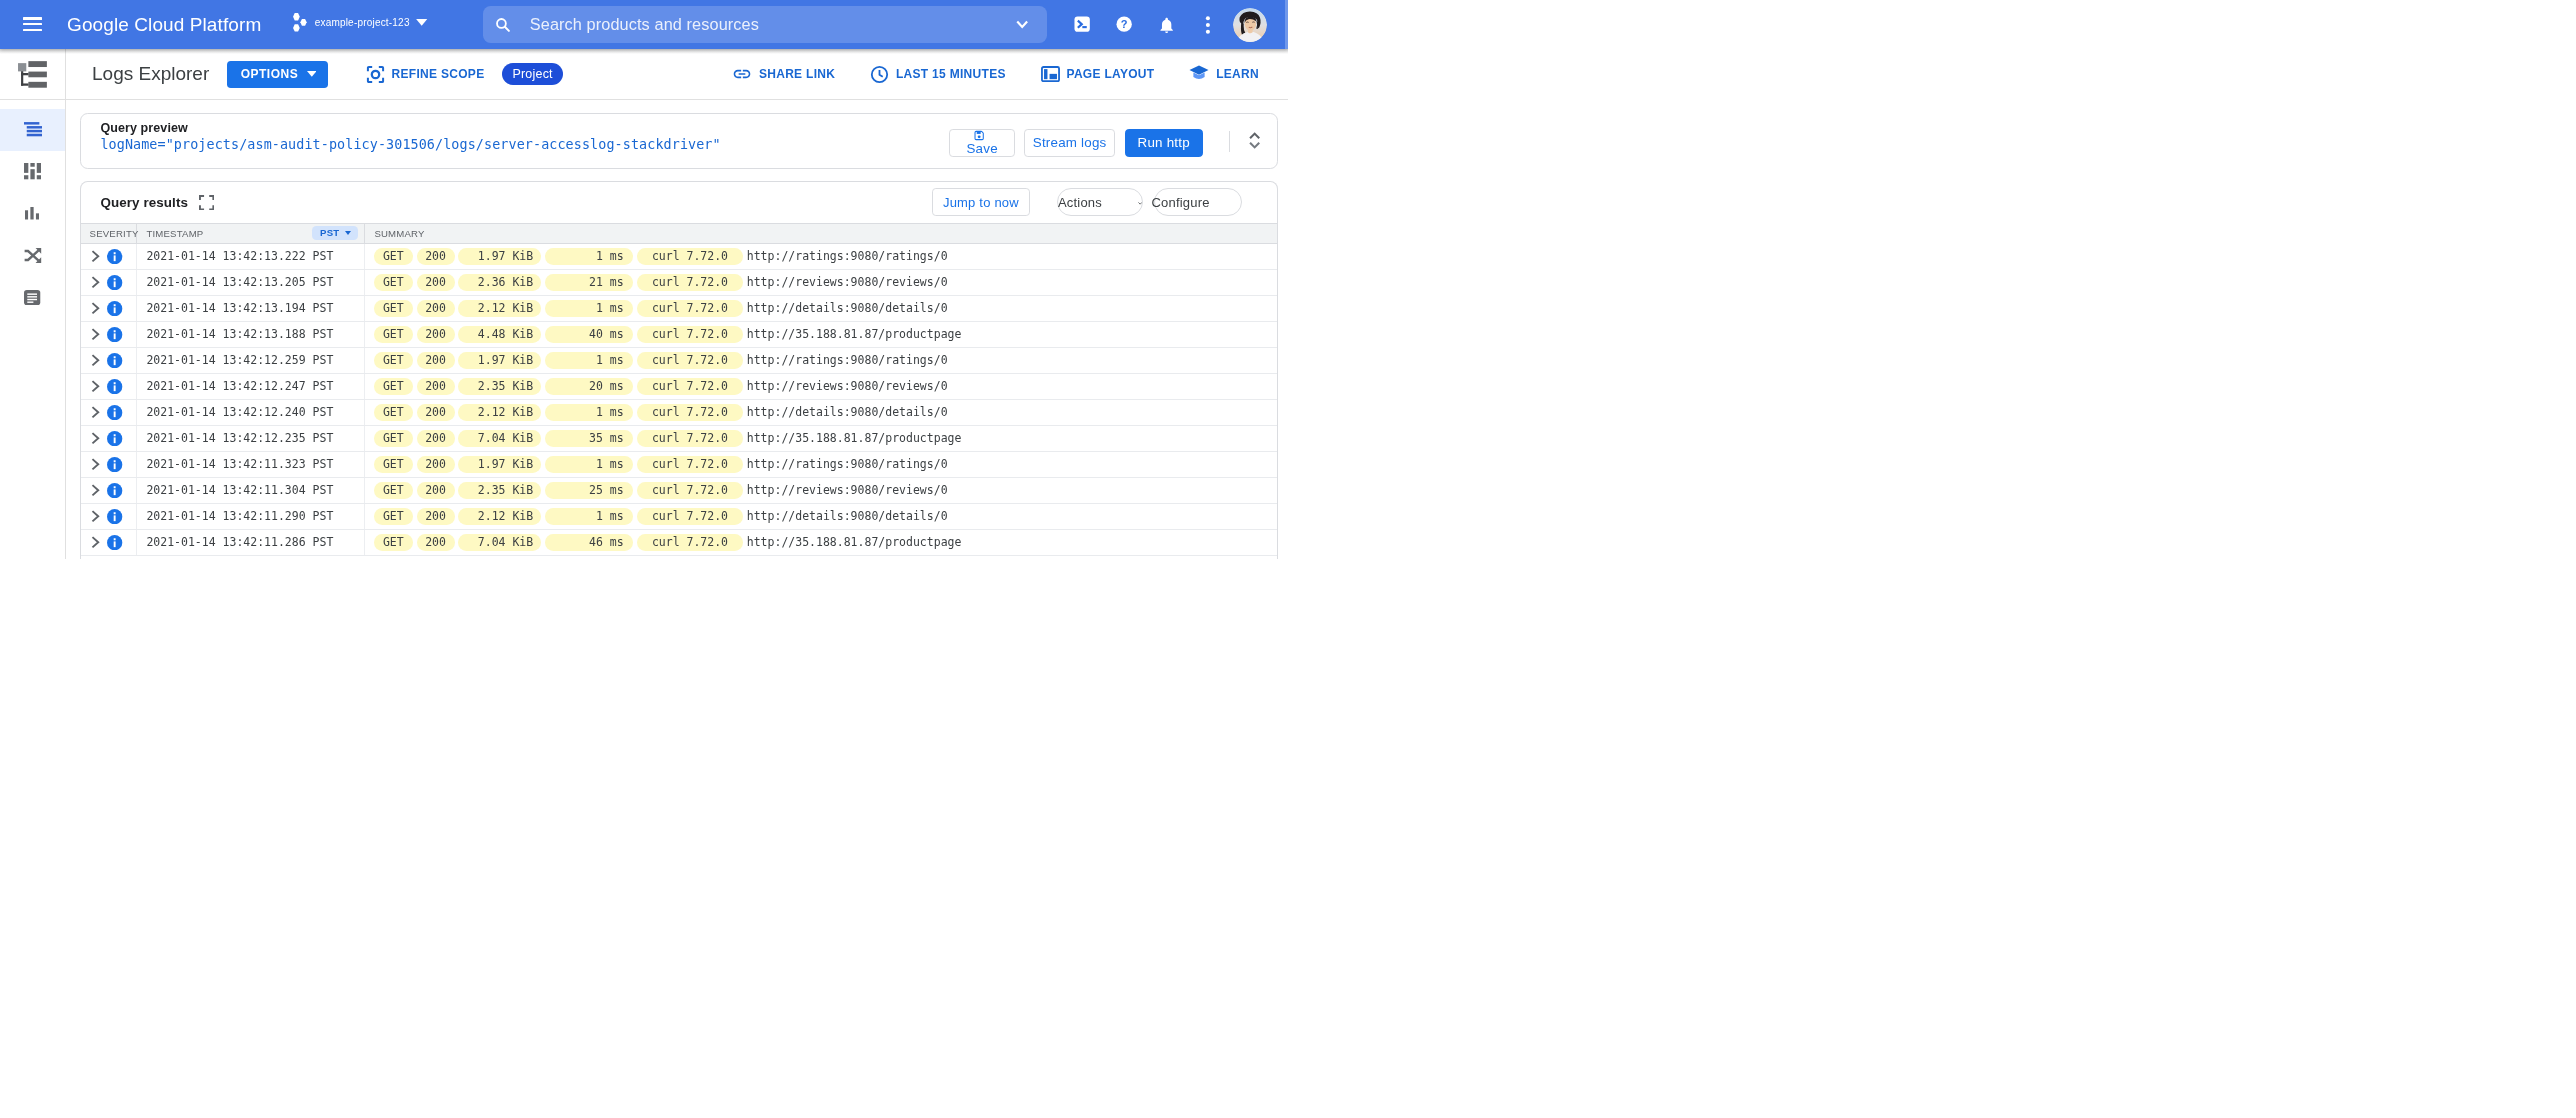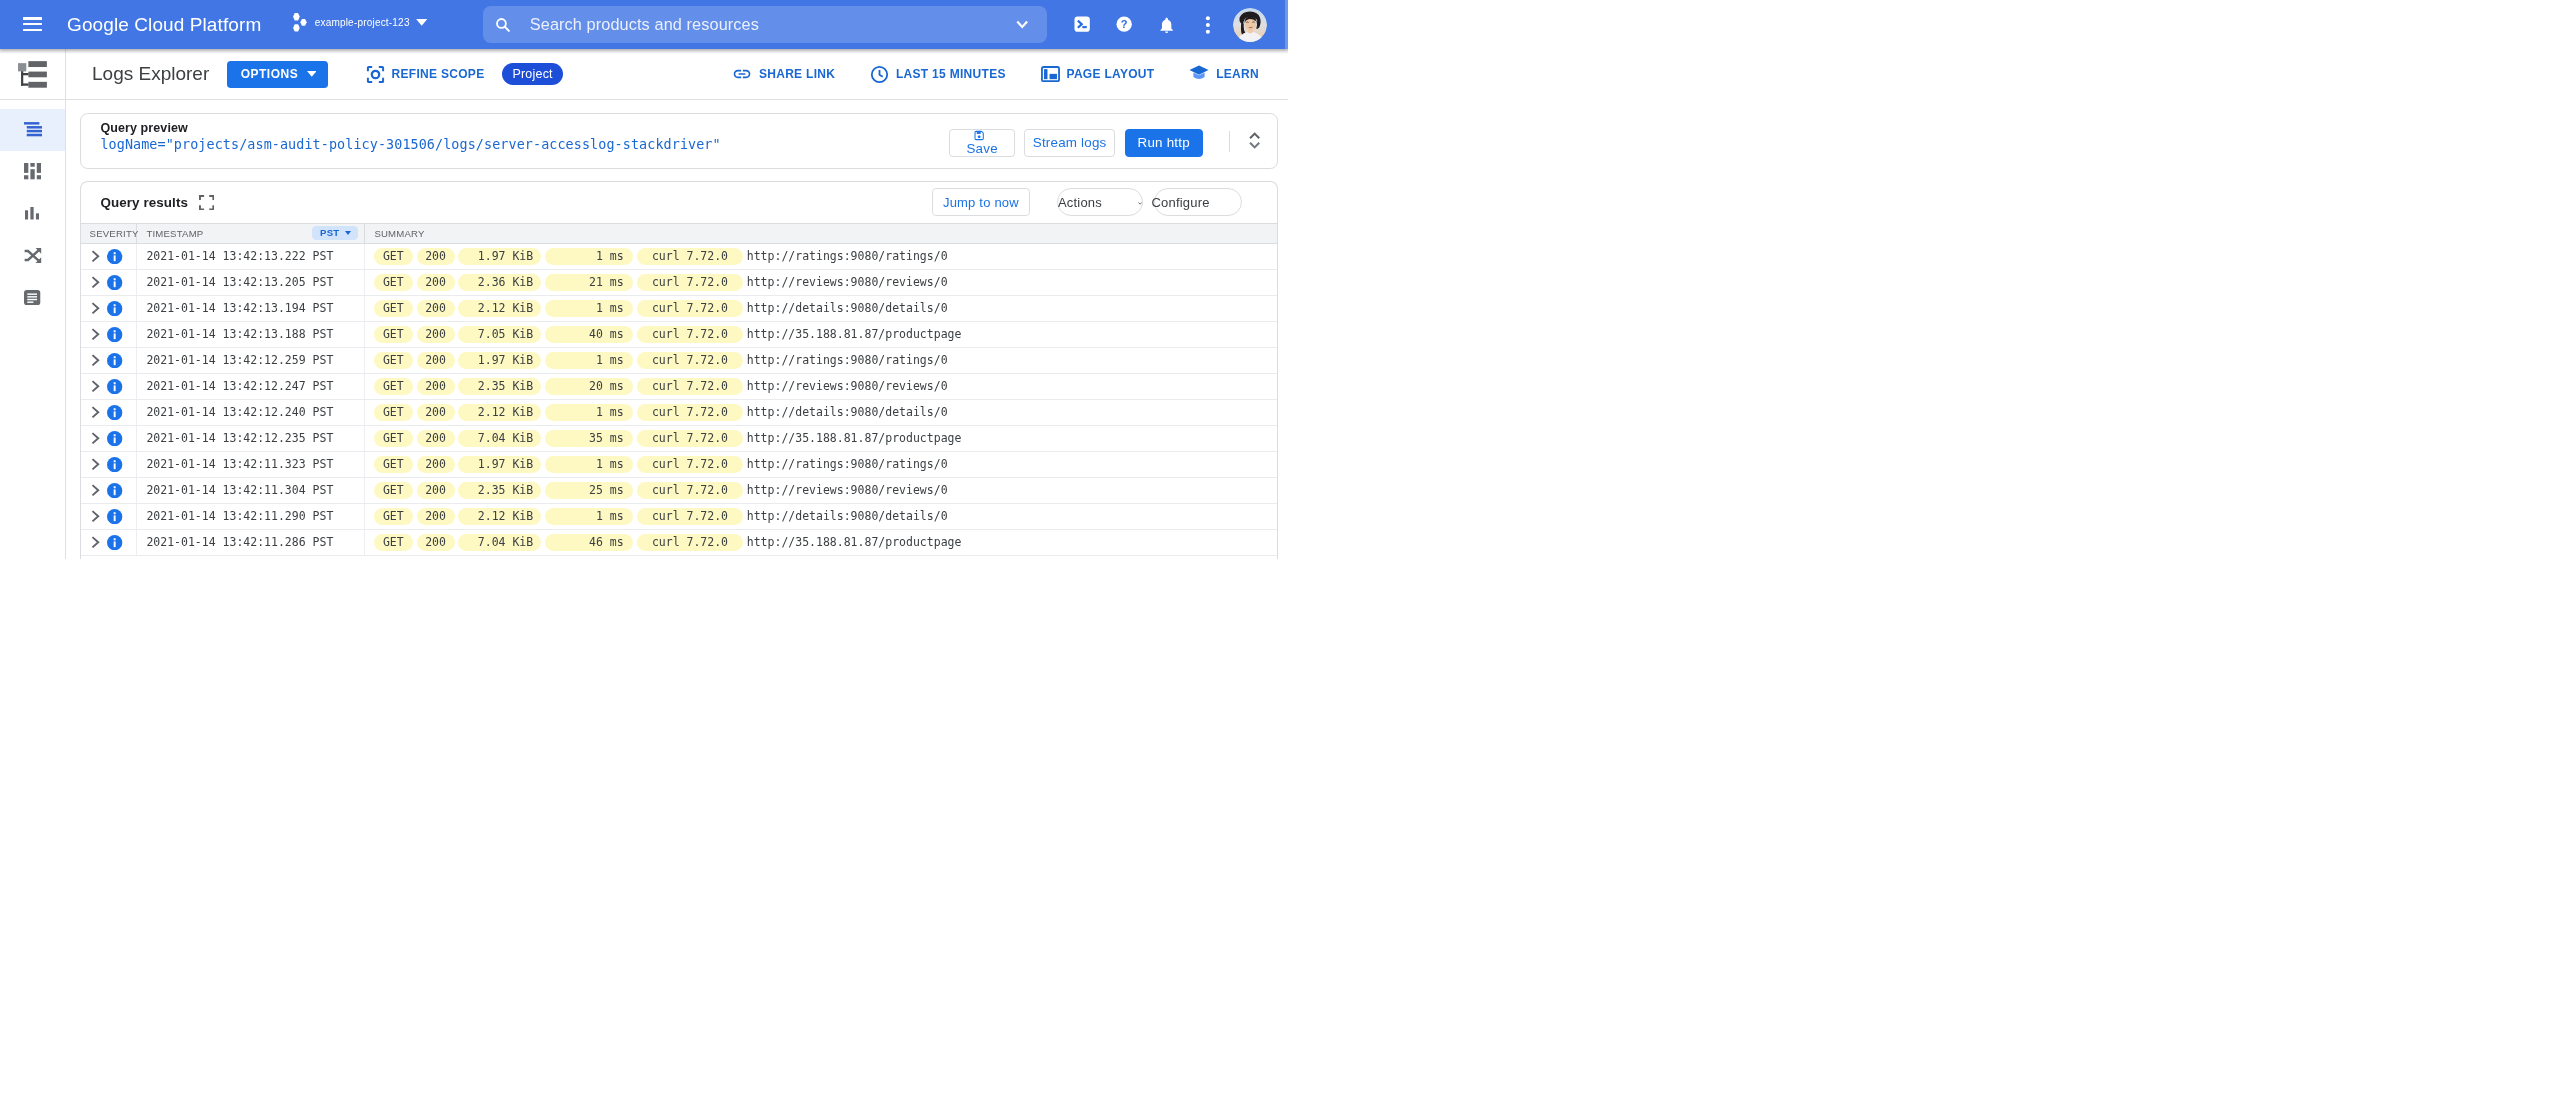--- a/index.html
+++ b/index.html
@@ -472,21 +472,21 @@
       <svg class="info" width="15.3" height="15.3" viewBox="0 0 16 16">
         <circle cx="8" cy="8" r="8" fill="#1a73e8"></circle>
         <rect x="7" y="3.4" width="2" height="2.1" fill="#fff"></rect>
         <rect x="7" y="6.7" width="2" height="6" fill="#fff"></rect>
       </svg>
     </div>
     <div class="c2">2021-01-14 13:42:13.188 PST</div>
     <div class="c3">
       <span class="pill method">GET</span>
       <span class="pill status">200</span>
-      <span class="pill size">7.05 KiB</span>
+      <span class="pill size">4.48 KiB</span>
       <span class="pill lat">40 ms</span>
       <span class="pill agent">curl 7.72.0</span>
       <span class="url">http://35.188.81.87/productpage</span>
     </div>
   </div>
 
   <div class="row">
     <div class="c1">
       <svg class="chev" width="12.5" height="12.5" viewBox="0 0 13 13">
         <polyline points="3.6,1.2 9.6,6.5 3.6,11.8" fill="none" stroke="#5f6368" stroke-width="2"></polyline>

